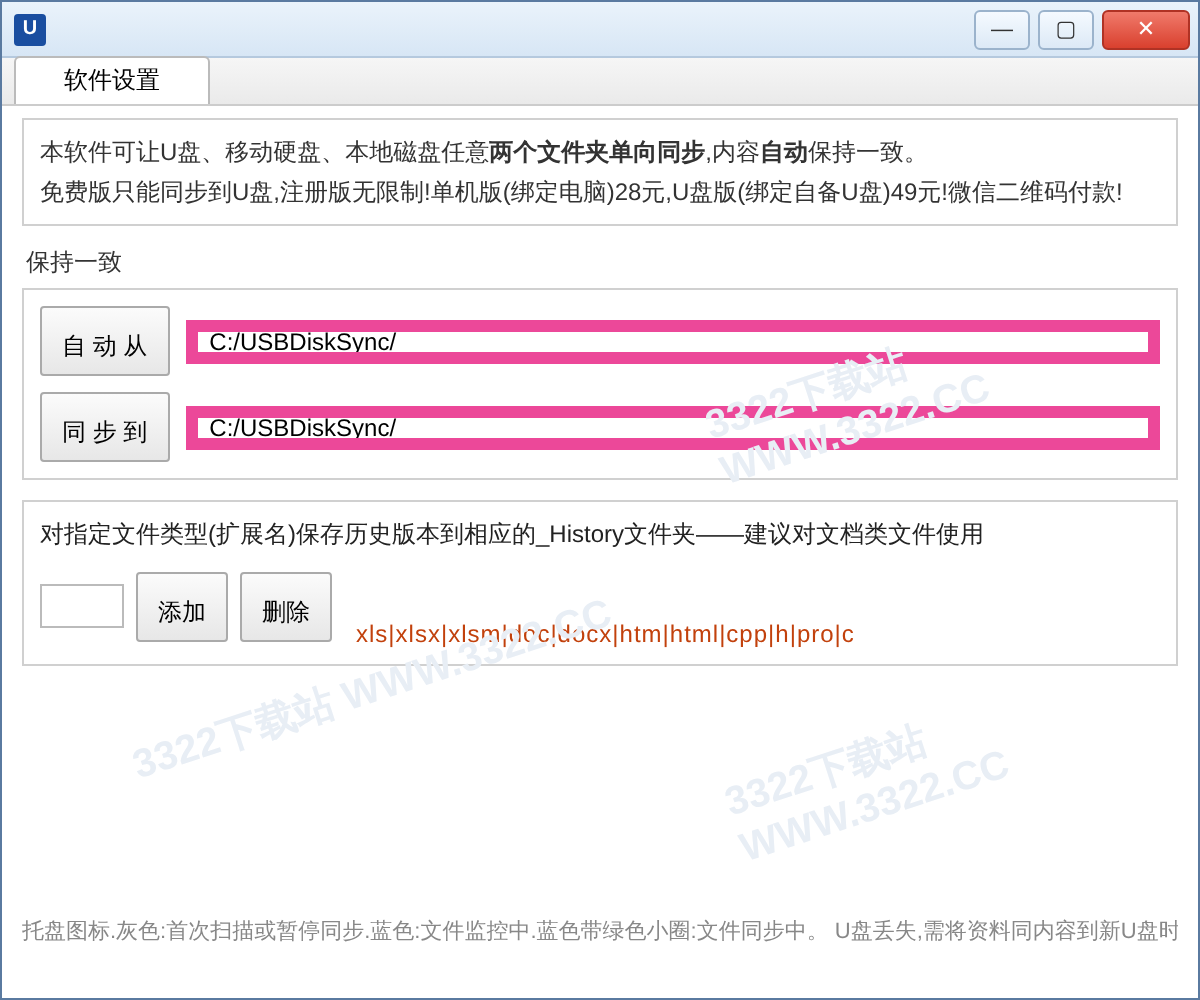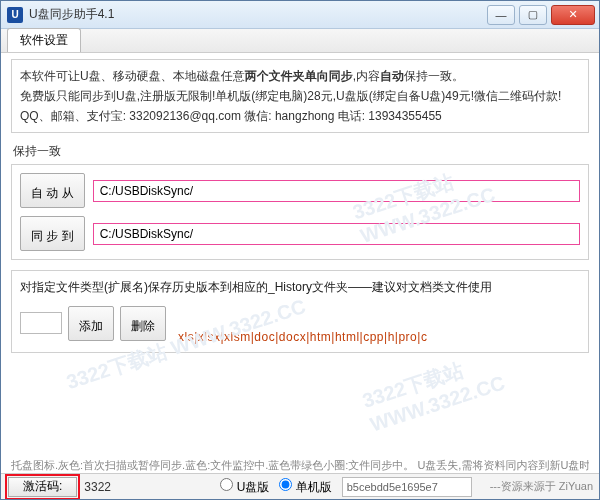--- a/index.html
+++ b/index.html
@@ -5,31 +5,31 @@
   * { box-sizing: border-box; margin: 0; padding: 0; }
   body { font-family: "Microsoft YaHei", SimSun, Arial, sans-serif; font-size: 12px; background: #f0f0f0; }
   .window { width: 600px; height: 500px; background: #fff; border: 1px solid #5a7aa0; display: flex; flex-direction: column; position: relative; overflow: hidden; }
   .titlebar { height: 28px; background: linear-gradient(#eaf3fb,#d7e6f5); display: flex; align-items: center; padding: 0 0 0 6px; border-bottom: 1px solid #b5c9de; }
   .titlebar .icon { width: 16px; height: 16px; background: #1a4ea0; color: #fff; font-size: 10px; text-align: center; line-height: 16px; font-weight: bold; border-radius: 2px; }
   .titlebar .title { margin-left: 6px; color: #333; }
   .winbtns { margin-left: auto; display: flex; }
   .winbtn { width: 28px; height: 20px; border: 1px solid #9bb3cc; border-radius: 3px; margin-right: 4px; background: linear-gradient(#f5faff,#dce9f6); display:flex; align-items:center; justify-content:center; font-size:11px; color:#333; }
   .winbtn.close { background: linear-gradient(#f07a6b,#d9402e); color:#fff; border-color:#b03224; width:44px;}
   .tabbar { height: 24px; background: linear-gradient(#f6f6f6,#eaeaea); border-bottom: 1px solid #ccc; display: flex; align-items: flex-end; padding-left: 6px; }
-  .tab { padding: 3px 12px; border: 1px solid #bbb; border-bottom: none; background: #fff; border-radius: 3px 3px 0 0; font-size: 12px; }
+  .tab { padding: 3px 24px; border: 1px solid #bbb; border-bottom: none; background: #fff; border-radius: 3px 3px 0 0; font-size: 12px; }
   .content { flex: 1; padding: 6px 10px 0 10px; overflow: hidden; color:#222; }
   .info-box { border: 1px solid #d0d0d0; padding: 6px 8px; line-height: 20px; font-size: 12px; }
   .info-box .l1 { color:#333; word-break: break-all; }
   .bold { font-weight: bold; }
   .section-label { margin: 10px 0 4px 2px; color:#333; }
   .param-box { border: 1px solid #d0d0d0; padding: 8px; }
   .row { display: flex; align-items: center; margin-bottom: 8px; }
   .row:last-child { margin-bottom: 0; }
   .btn { height: 35px; padding: 11px 10px; background: linear-gradient(#fbfbfb,#e7e7e7); border: 1px solid #aaa; border-radius: 2px; font-size: 12px; cursor: pointer; min-width: 62px; }
-  .path-input { flex: 1; margin-left: 8px; height: 22px; border: 1px solid #ec4899; padding: 0 6px; font-size: 12px; }
+  .path-input { flex: 1; margin-left: 8px; height: 22px; border: 6px solid #ec4899; padding: 0 6px; font-size: 12px; }
   .hist-box { border: 1px solid #d0d0d0; padding: 8px; margin-top: 10px; }
   .hist-row { display:flex; align-items:center; margin-top:6px; gap:6px;}
   .ext-input { width: 42px; height: 22px; border:1px solid #bbb; }
   .ext-list { margin-left: 6px; color:#c2410c; letter-spacing:0.5px;margin-top:28px;}
   .watermark { position:absolute; color:#e8eef5; font-size:20px; font-weight:bold; transform:rotate(-18deg); pointer-events:none; }
   .legend { position:absolute; bottom:26px; left:10px; right:10px; color:#888; font-size:11px; white-space:nowrap; overflow:hidden;}
   .statusbar { height: 26px; border-top: 1px solid #ccc; background:#f4f4f4; display:flex; align-items:center; position:absolute; bottom:0; left:0; right:0; padding-right:6px;}
   .activate-wrap { border: 2px solid #e12; padding:1px; display:flex; align-items:center; margin-left:4px;}
   .activate-btn { height:20px; padding:0 14px; background:linear-gradient(#fbfbfb,#e7e7e7); border:1px solid #aaa; font-size:12px;}
   .sn { margin-left:4px; color:#333; }
@@ -37,40 +37,38 @@
   .code-input { width:130px; height:20px; border:1px solid #bbb; padding:0 4px; font-size:11px; color:#666;}
   .src-credit { color:#888; font-size:11px; margin-left:8px; white-space:nowrap;}
 </style>
 </head>
 <body>
 
 <div class="window">
 
   <div class="titlebar">
     <div class="icon">U</div>
-    <div class="title">U盘同步助手4.1</div>
     <div class="winbtns">
       <div class="winbtn">—</div>
       <div class="winbtn">▢</div>
       <div class="winbtn close">✕</div>
     </div>
   </div>
 
   <div class="tabbar">
     <div class="tab">软件设置</div>
   </div>
 
   <div class="content">
 
     <div class="info-box">
       <div class="l1">
         <span>本软件可让U盘、移动硬盘、本地磁盘任意</span><span class="bold">两个文件夹单向同步</span><span>,内容</span><span class="bold">自动</span><span>保持一致。</span>
       </div>
       <div class="l1">免费版只能同步到U盘,注册版无限制!单机版(绑定电脑)28元,U盘版(绑定自备U盘)49元!微信二维码付款!</div>
-      <div class="l1">QQ、邮箱、支付宝: 332092136@qq.com   微信: hangzhong        电话: 13934355455</div>
     </div>
 
     <div class="section-label">保持一致</div>
     <div class="param-box">
       <div class="row">
         <button class="btn">自 动 从</button>
         <input class="path-input" value="C:/USBDiskSync/" style="">
       </div>
       <div class="row">
         <button class="btn">同 步 到</button>
@@ -89,26 +87,14 @@
     </div>
 
     <div class="watermark" style="top:160px; left:350px;">3322下载站  WWW.3322.CC</div>
     <div class="watermark" style="top:330px; left:60px;">3322下载站  WWW.3322.CC</div>
     <div class="watermark" style="top:350px; left:360px;">3322下载站  WWW.3322.CC</div>
 
   </div>
 
   <div class="legend">托盘图标.灰色:首次扫描或暂停同步.蓝色:文件监控中.蓝色带绿色小圈:文件同步中。 U盘丢失,需将资料同内容到新U盘时,请先退出软件</div>
 
-  <div class="statusbar">
-    <div class="activate-wrap">
-      <button class="activate-btn">激活码:</button>
-    </div>
-    <span class="sn">3322</span>
-    <div class="radio-group">
-      <label><input type="radio" name="ver" style=""> <span>U盘版</span></label>
-      <label><input type="radio" name="ver" checked="" style=""> <span>单机版</span></label>
-      <input class="code-input" value="b5cebdd5e1695e7" style="">
-      <span class="src-credit">---资源来源于 ZiYuan</span>
-    </div>
-  </div>
 
 </div>
 
 </body></html>

